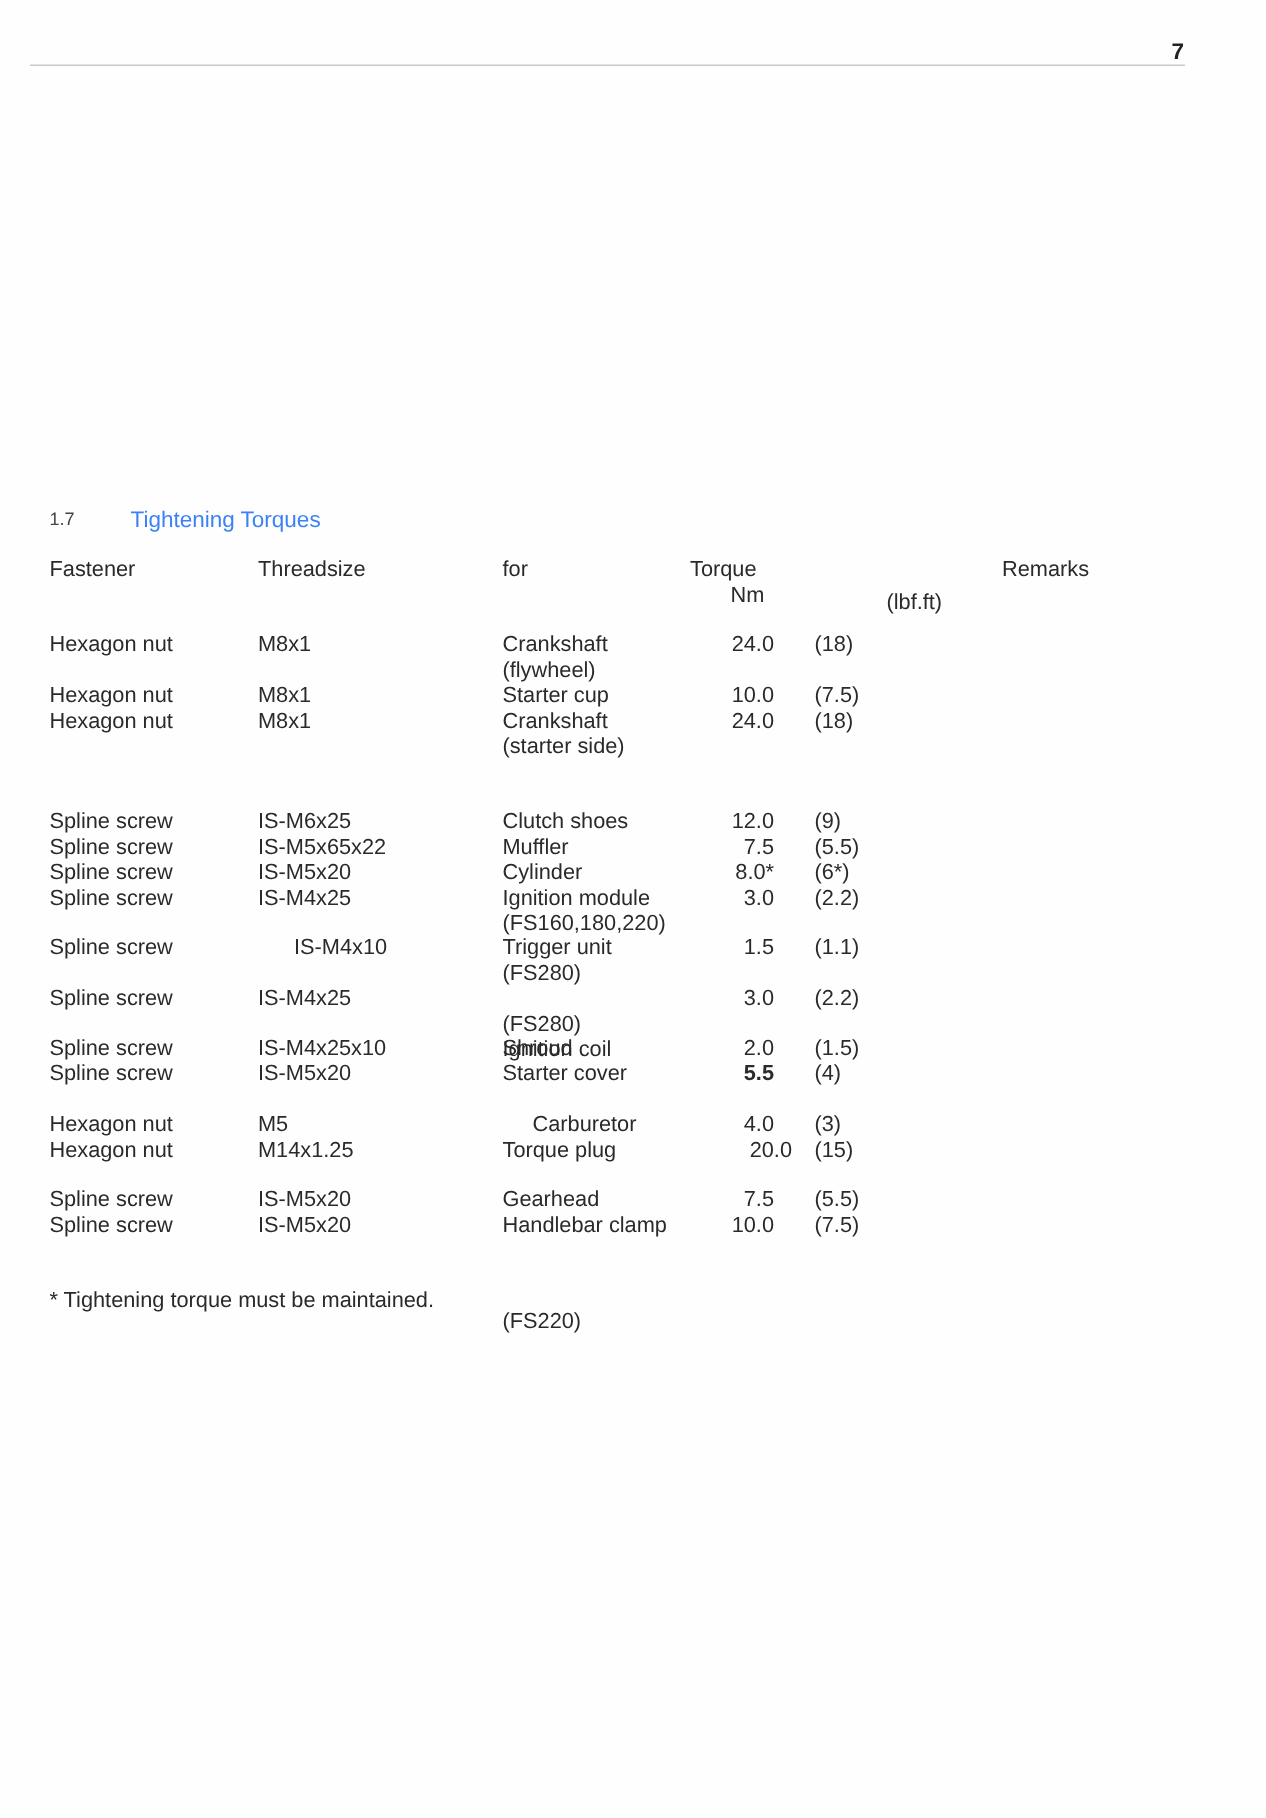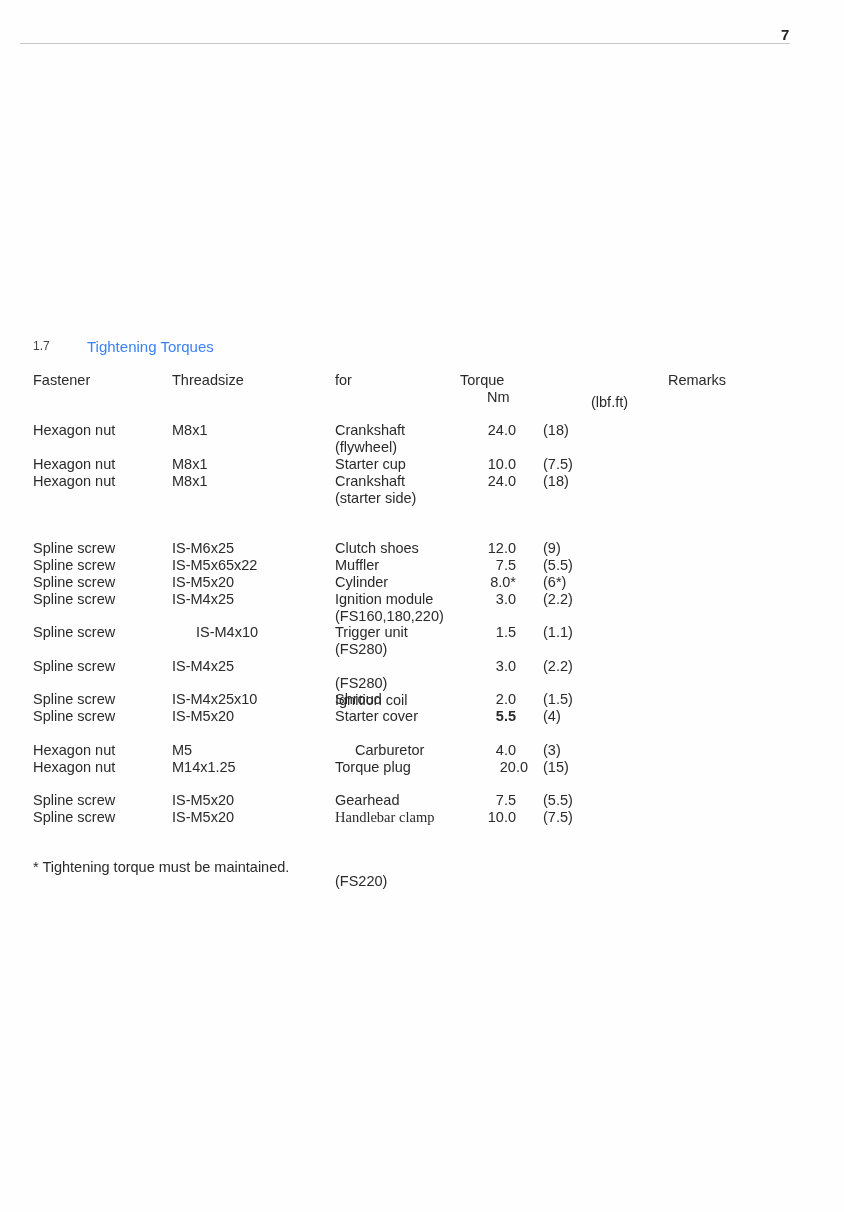--- a/index.html
+++ b/index.html
@@ -99,19 +99,19 @@
     <div class="abs" style="left: 335px; top: 759px;">Torque plug</div>
     <div class="abs" style="left: auto; top: 759px; width: auto; text-align: center; right: 316px;">20.0</div>
     <div class="abs" style="left: 543px; top: 759px;">(15)</div>
     <div class="abs" style="left: 33px; top: 792px;">Spline screw</div>
     <div class="abs" style="left: 172px; top: 792px;">IS-M5x20</div>
     <div class="abs" style="left: 335px; top: 792px;">Gearhead</div>
     <div class="abs" style="left: auto; top: 792px; width: auto; text-align: left; right: 328px;">7.5</div>
     <div class="abs" style="left: 543px; top: 792px;">(5.5)</div>
     <div class="abs" style="left: 33px; top: 809px;">Spline screw</div>
     <div class="abs" style="left: 172px; top: 809px;">IS-M5x20</div>
-    <div class="abs" style="left: 335px; top: 809px; font-family: Liberation Serif, serif;">Handlebar clamp</div>
+    <div class="abs" style="left: 335px; top: 809px;">Handlebar clamp</div>
     <div class="abs" style="left: 335px; top: 826px; margin-top: 47px;">(FS220)</div>
     <div class="abs" style="left: auto; top: 809px; width: auto; text-align: left; right: 328px;">10.0</div>
     <div class="abs" style="left: 543px; top: 809px;">(7.5)</div>
   </div>
 
 <div class="abs" style="left:33px; top:859px;">* Tightening torque must be maintained.</div>
 
 </body></html>

